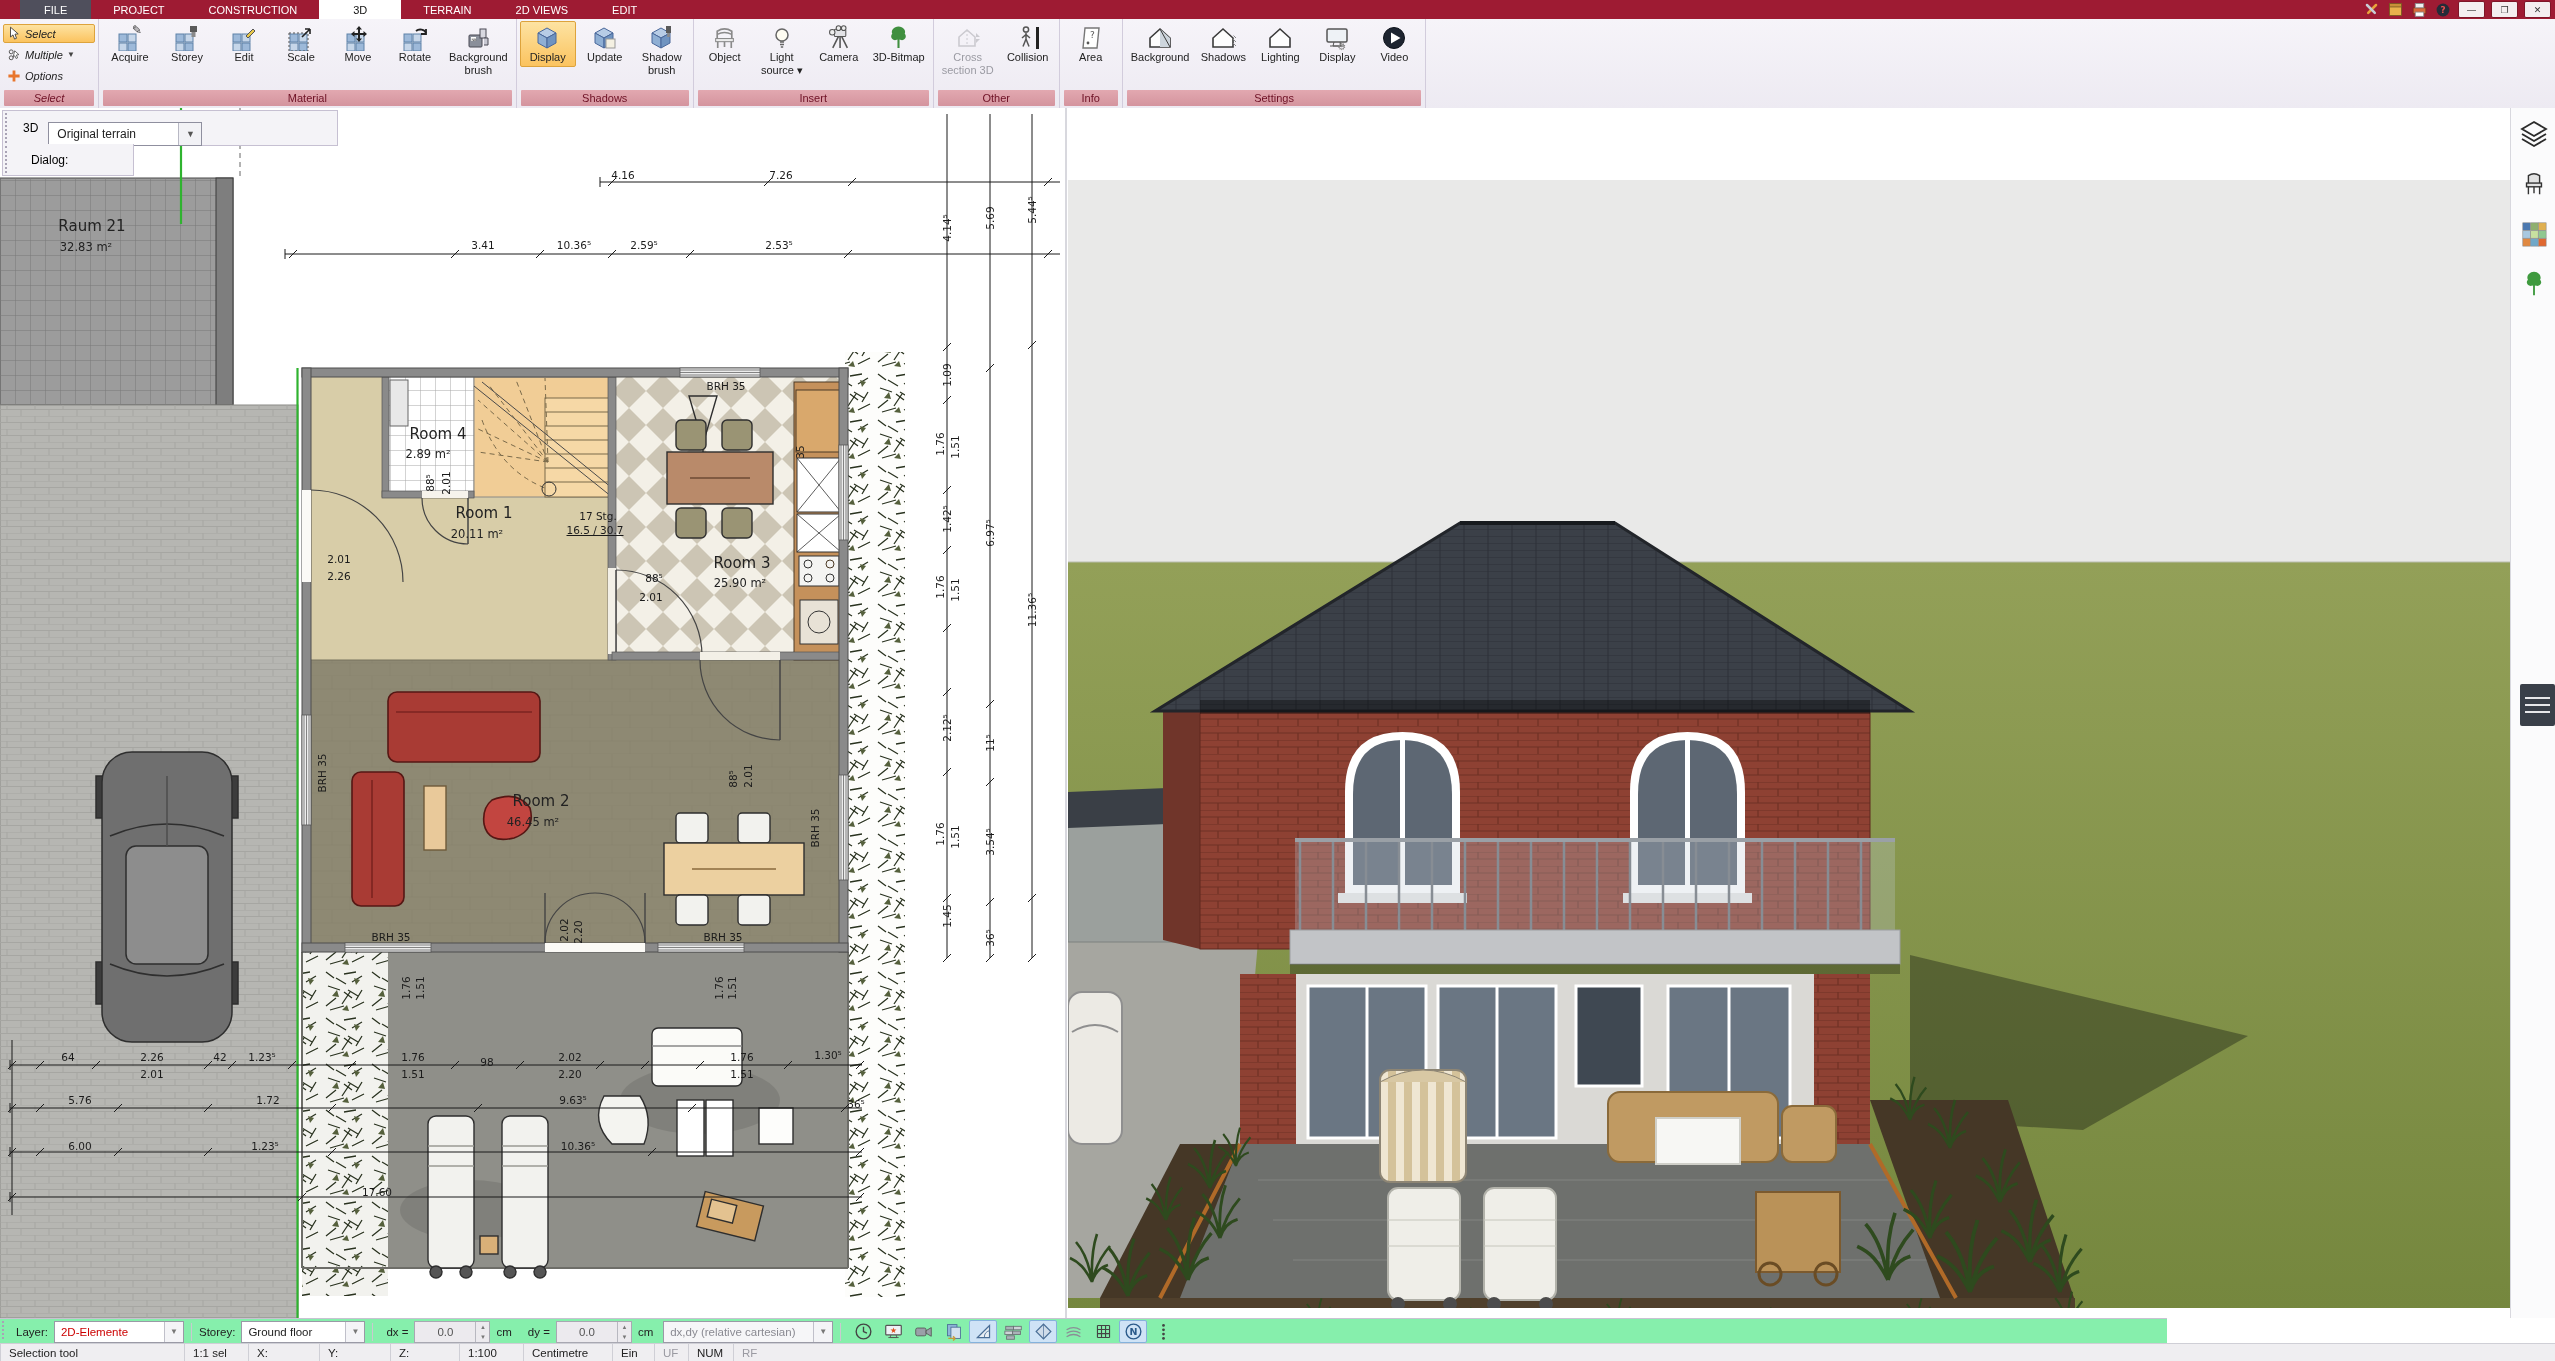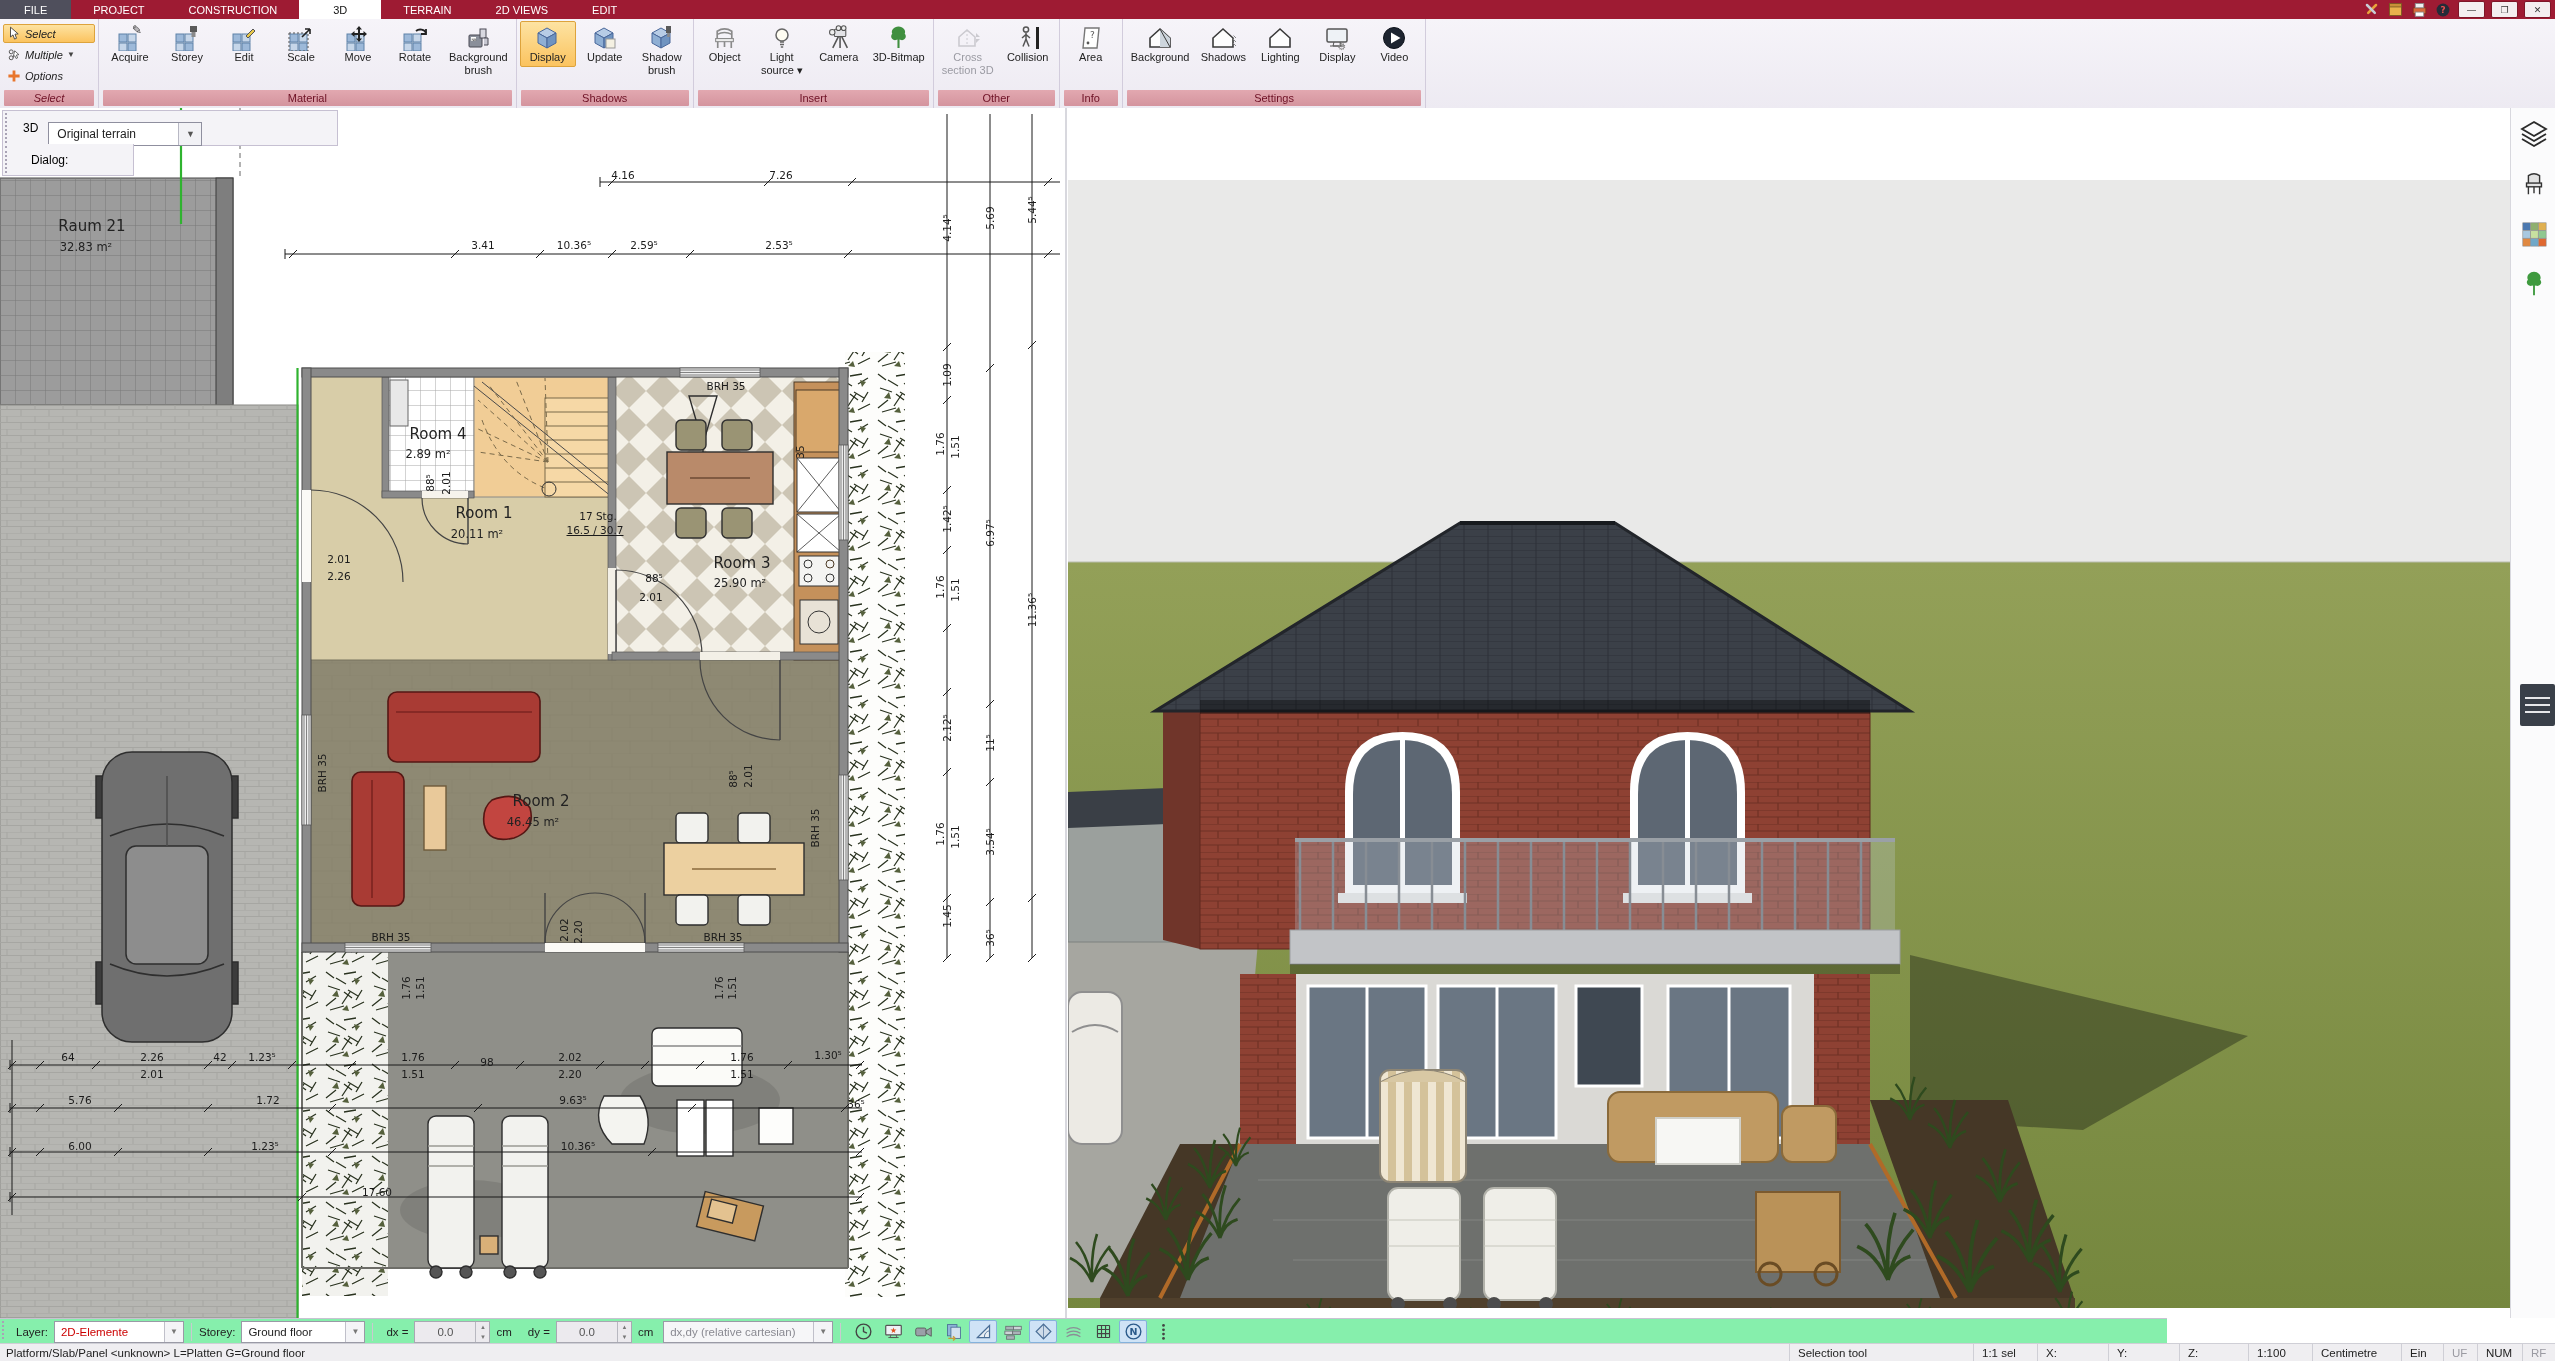--- a/index.html
+++ b/index.html
@@ -70,21 +70,21 @@
   .sseg.mut{color:#9a9aa2;}
   svg{display:block;}
   text{font-family:"DejaVu Sans",sans-serif;}
 </style>
 </head>
 <body>
 
 <div id="stage">
 
   <div id="titlebar">
-    <div id="menu-tabs" style="display:flex;">
+    <div id="menu-tabs" style="display:flex;padding-left:20px;">
         <div class="mtab file">FILE</div>
         <div class="mtab">PROJECT</div>
         <div class="mtab">CONSTRUCTION</div>
         <div class="mtab active">3D</div>
         <div class="mtab">TERRAIN</div>
         <div class="mtab">2D VIEWS</div>
         <div class="mtab">EDIT</div>
       </div>
     <div id="tb-right">
         <span class="qicon">
@@ -1090,21 +1090,20 @@
               <circle cx="11" cy="9" r="1.6"></circle>
               <circle cx="11" cy="14" r="1.6"></circle>
               <circle cx="11" cy="19" r="1.6"></circle>
             </g>
           </svg>
         </div>
       </div>
   </div>
 
   <div id="sbar">
-    <span id="sbar-left">Platform/Slab/Panel &lt;unknown&gt; L=Platten G=Ground floor</span>
     <div id="ssegs" style="display:flex;height:100%;">
         <div class="sseg" style="width: 175px;">Selection tool</div>
         <div class="sseg" style="width: 55px;">1:1 sel</div>
         <div class="sseg" style="width: 62px;">X:</div>
         <div class="sseg" style="width: 62px;">Y:</div>
         <div class="sseg" style="width: 60px;">Z:</div>
         <div class="sseg" style="width: 55px;">1:100</div>
         <div class="sseg" style="width: 80px;">Centimetre</div>
         <div class="sseg" style="width: 33px;">Ein</div>
         <div class="sseg mut" style="width: 25px;">UF</div>

